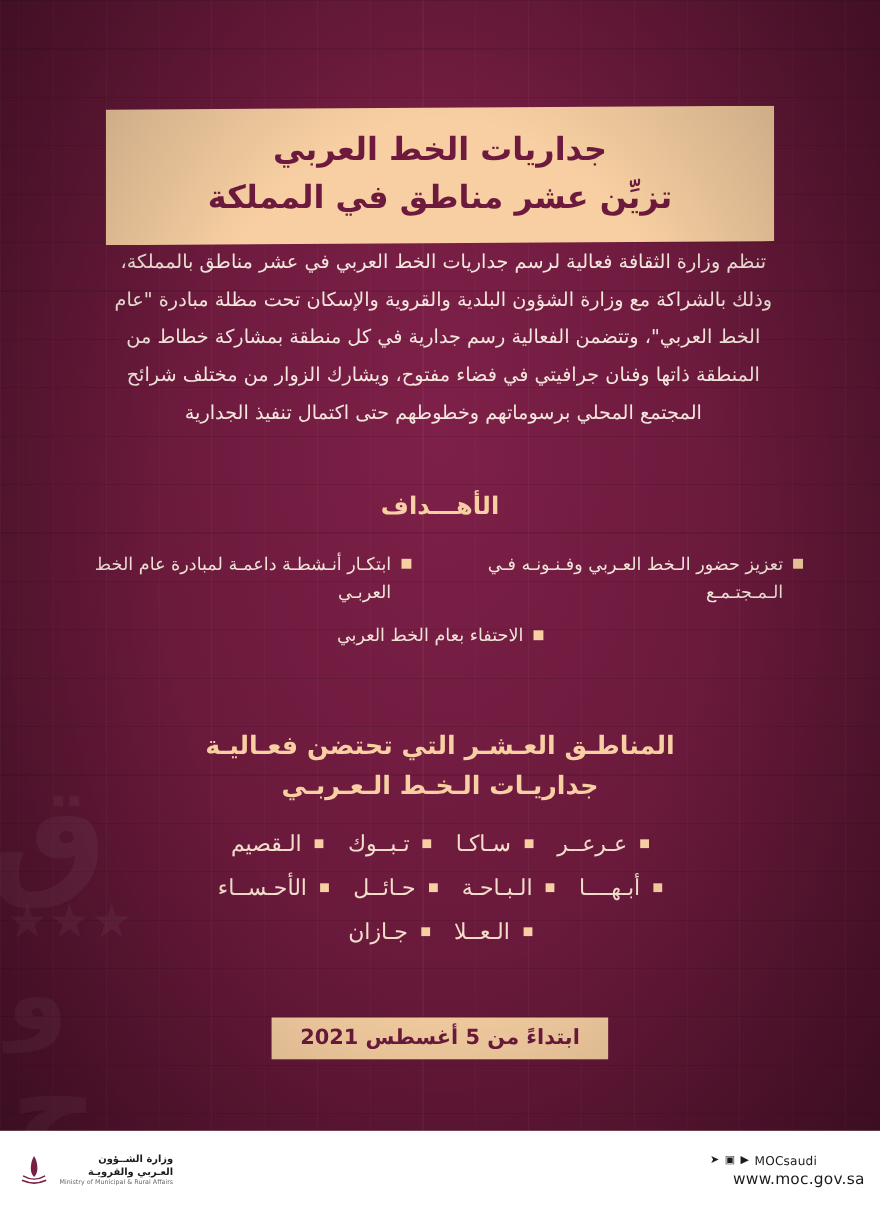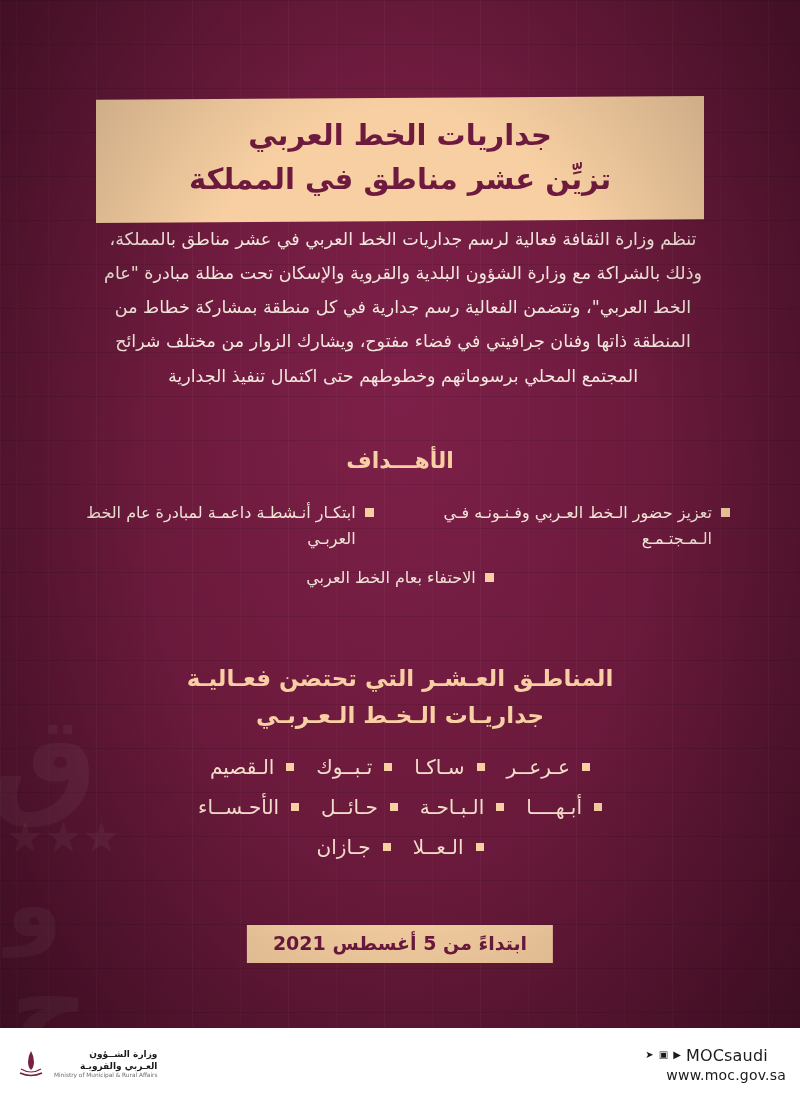--- a/index.html
+++ b/index.html
@@ -296,21 +296,21 @@
     direction: ltr;
   }
   .social-row {
     display: flex;
     flex-direction: row;
     align-items: center;
     gap: 5px;
     color: #1b1b1b;
     font-size: 10px;
   }
-  .social-row .handle { font-size: 16px; color:#1b1b1b; letter-spacing: .2px;}
+  .social-row .handle { font-size: 11px; color:#1b1b1b; letter-spacing: .2px;}
   .site-url {
     color: #1b1b1b;
     font-size: 14px;
     letter-spacing: .2px;
     margin-left: 21px;
   }
   .sicon { font-size: 10px; color: #1b1b1b; line-height: 1; }
 </style>
 </head>
 <body>

